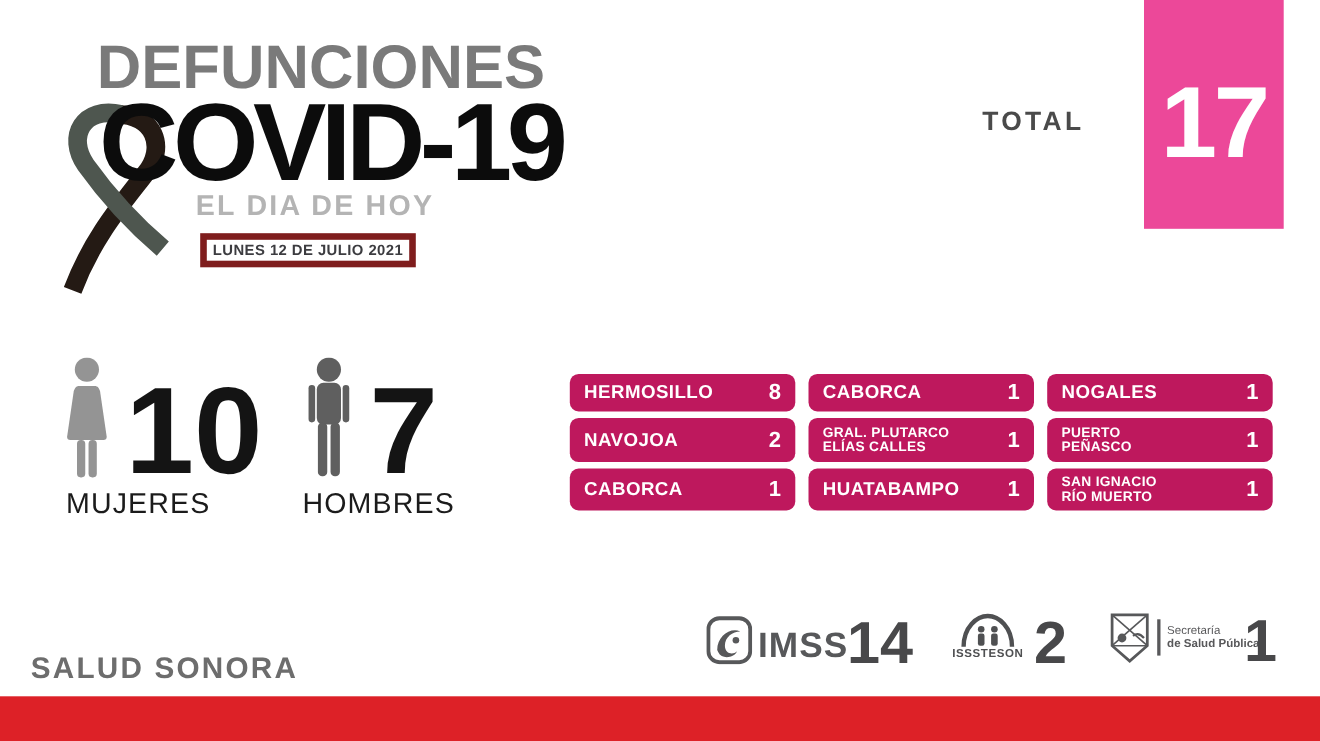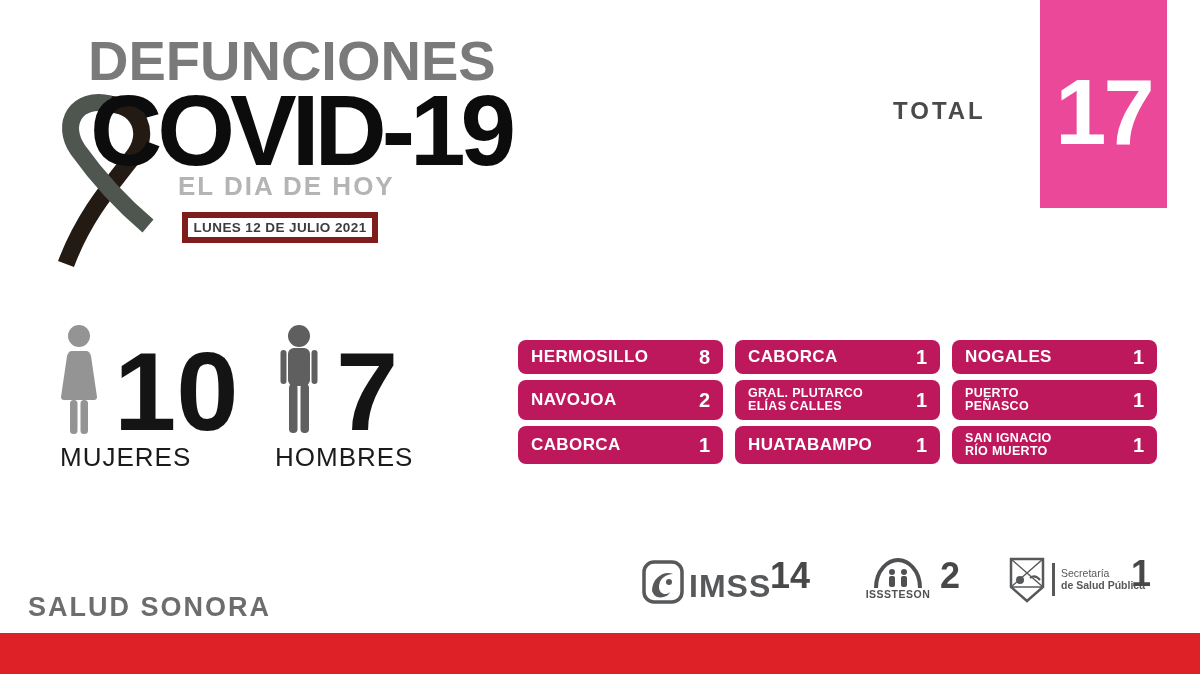--- a/index.html
+++ b/index.html
@@ -64,21 +64,21 @@
   
   .brand {
     position:absolute; left:28px; top:592px; font-size:27px; font-weight:bold;
     color:#6d6d6d; letter-spacing:2px;
   }
   .inst-logo { position:absolute; }
   .inst-word {
     position:absolute; font-weight:bold; color:#57585a;
   }
   .inst-num {
-    position:absolute; font-size:36px; font-weight:bold; color:#48484a; line-height:1;
+    position:absolute; font-size:54px; font-weight:bold; color:#48484a; line-height:1;
   }
   .ssp-divider { position:absolute; left:1052px; top:563px; width:3px; height:33px; background:#58585a; }
   .ssp-text { position:absolute; left:1061px; top:567px; line-height:1.15; color:#58585a; }
   .ssp-text .l1 { font-size:10.5px; display:block; }
   .ssp-text .l2 { font-size:10.5px; font-weight:bold; display:block; }
   .issteson-word { position:absolute; left:862px; top:588px; width:72px; text-align:center;
     font-size:10.5px; font-weight:bold; color:#4f5052; letter-spacing:0.5px; }
   .bottom-bar {
     position:absolute; left:0; top:633px; width:1200px; height:41px; background:#dd2127;
   }

